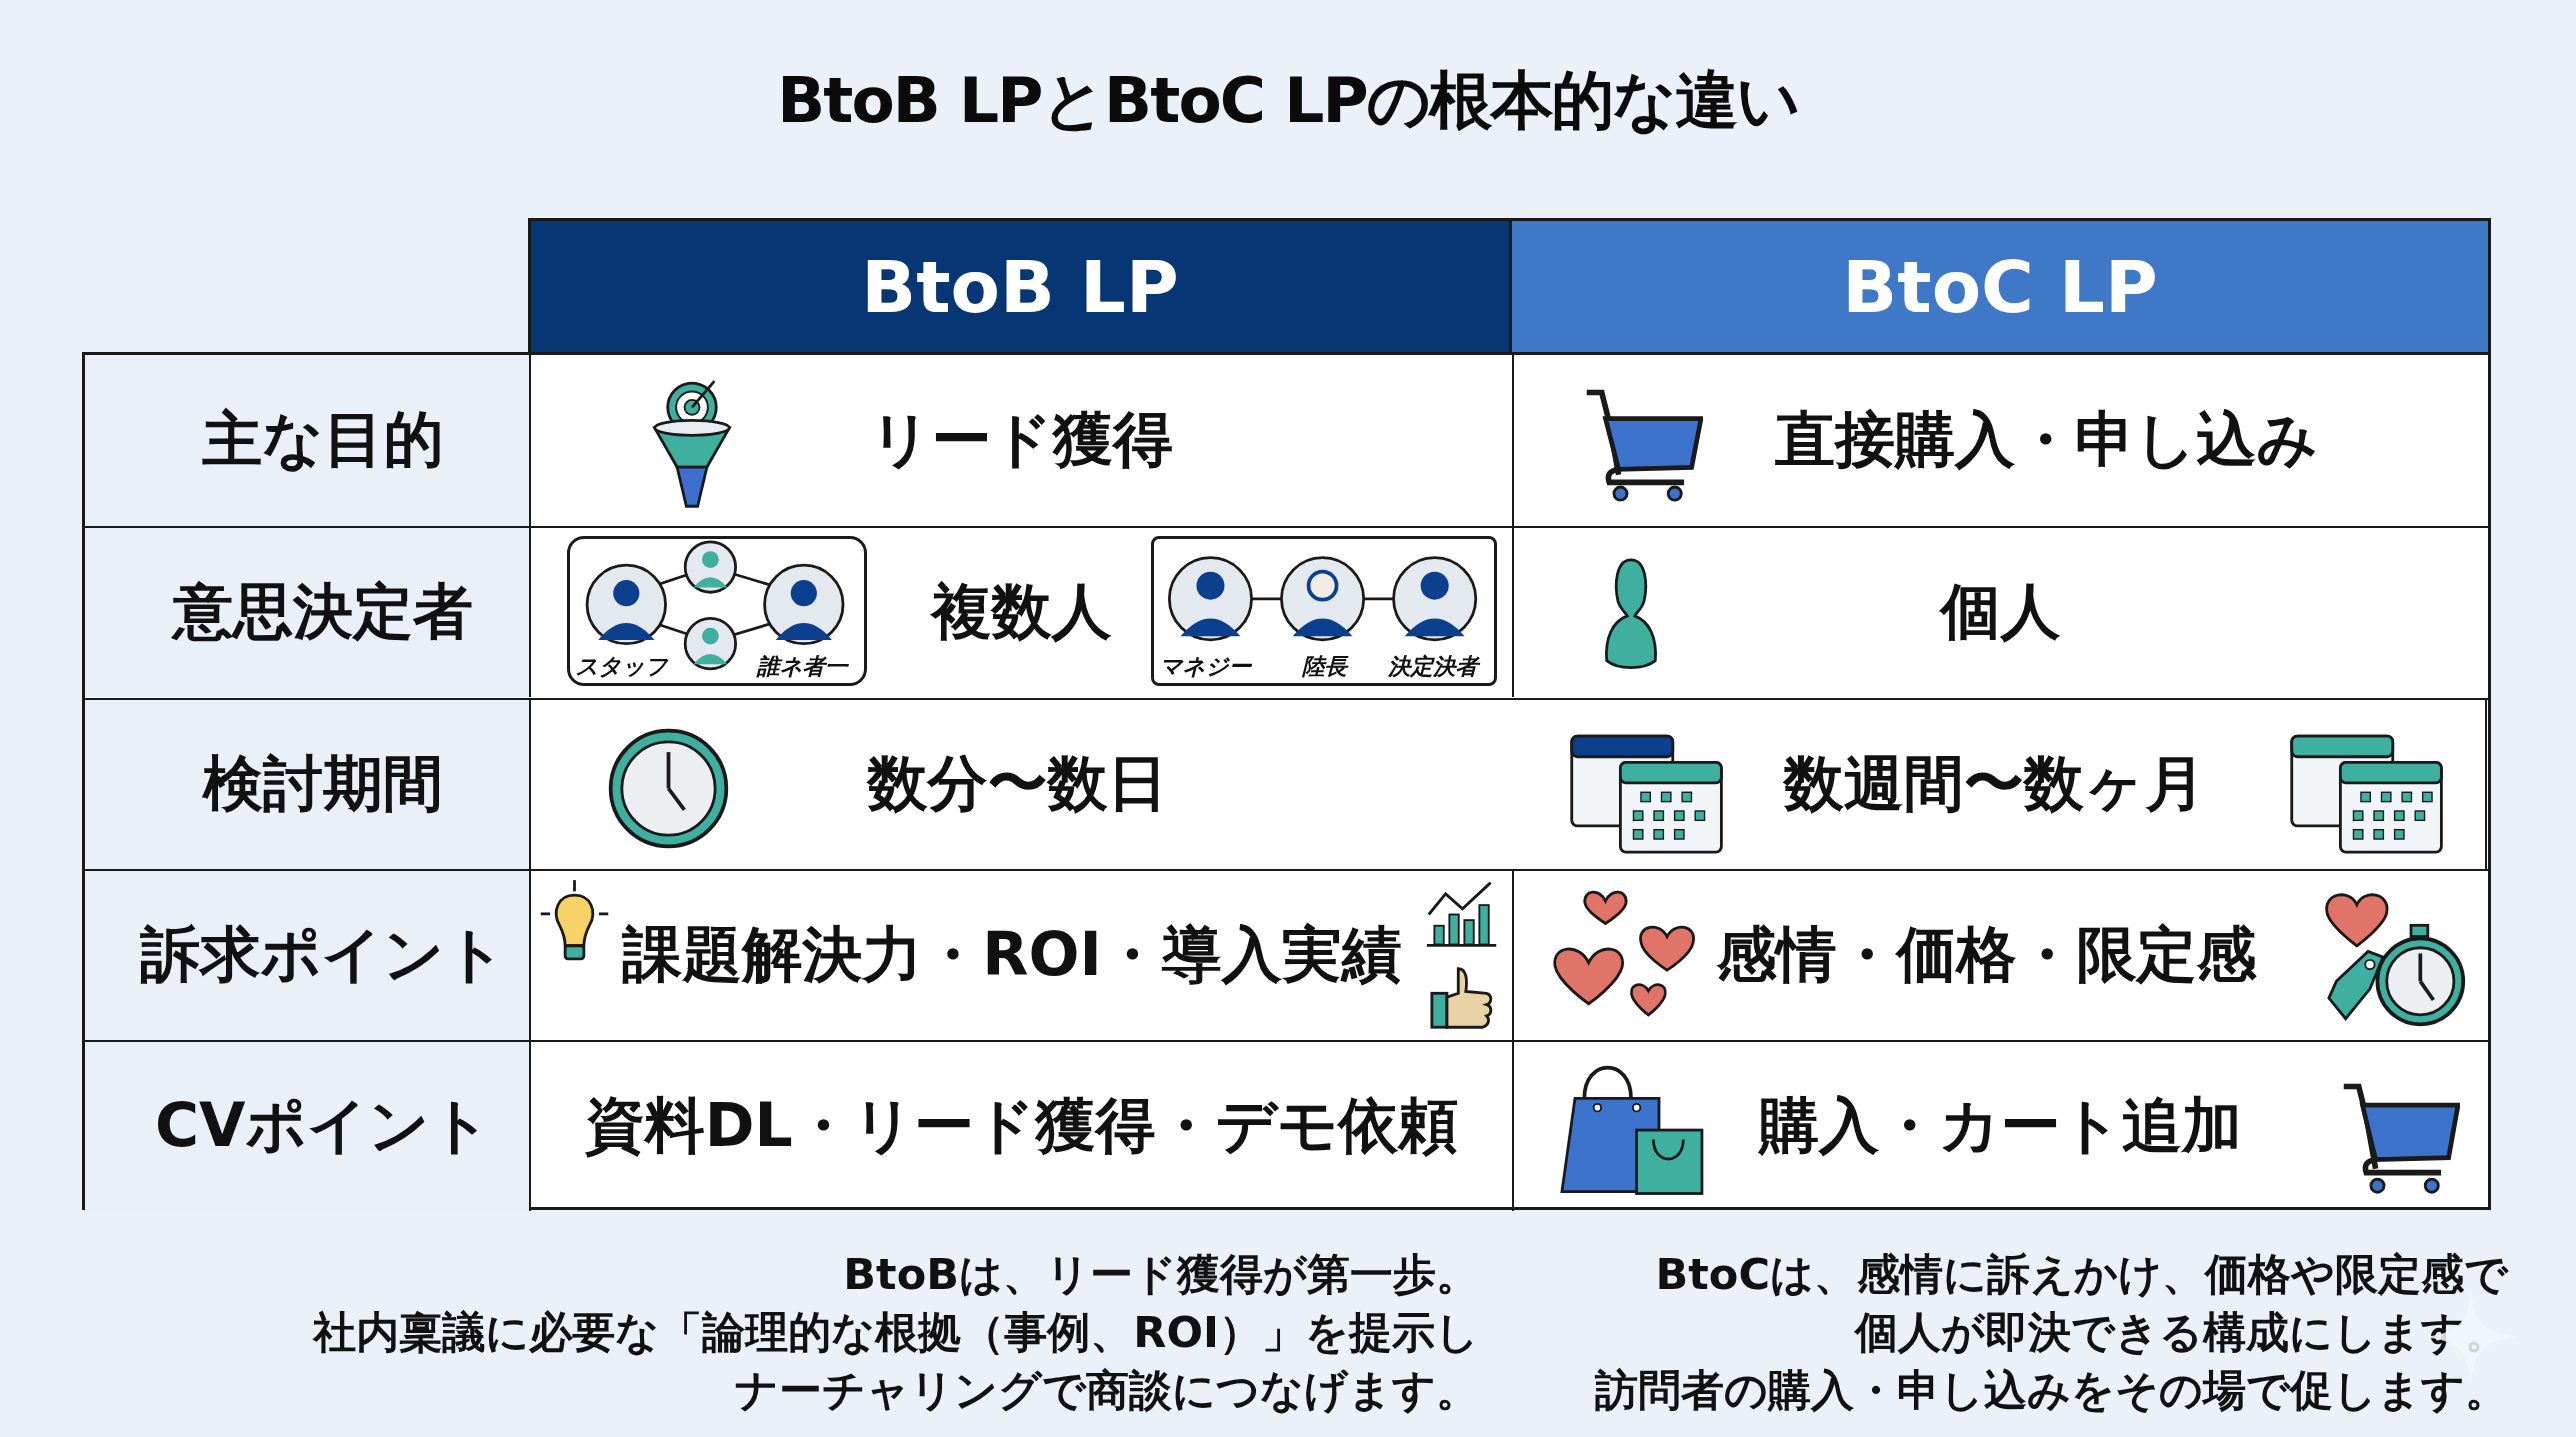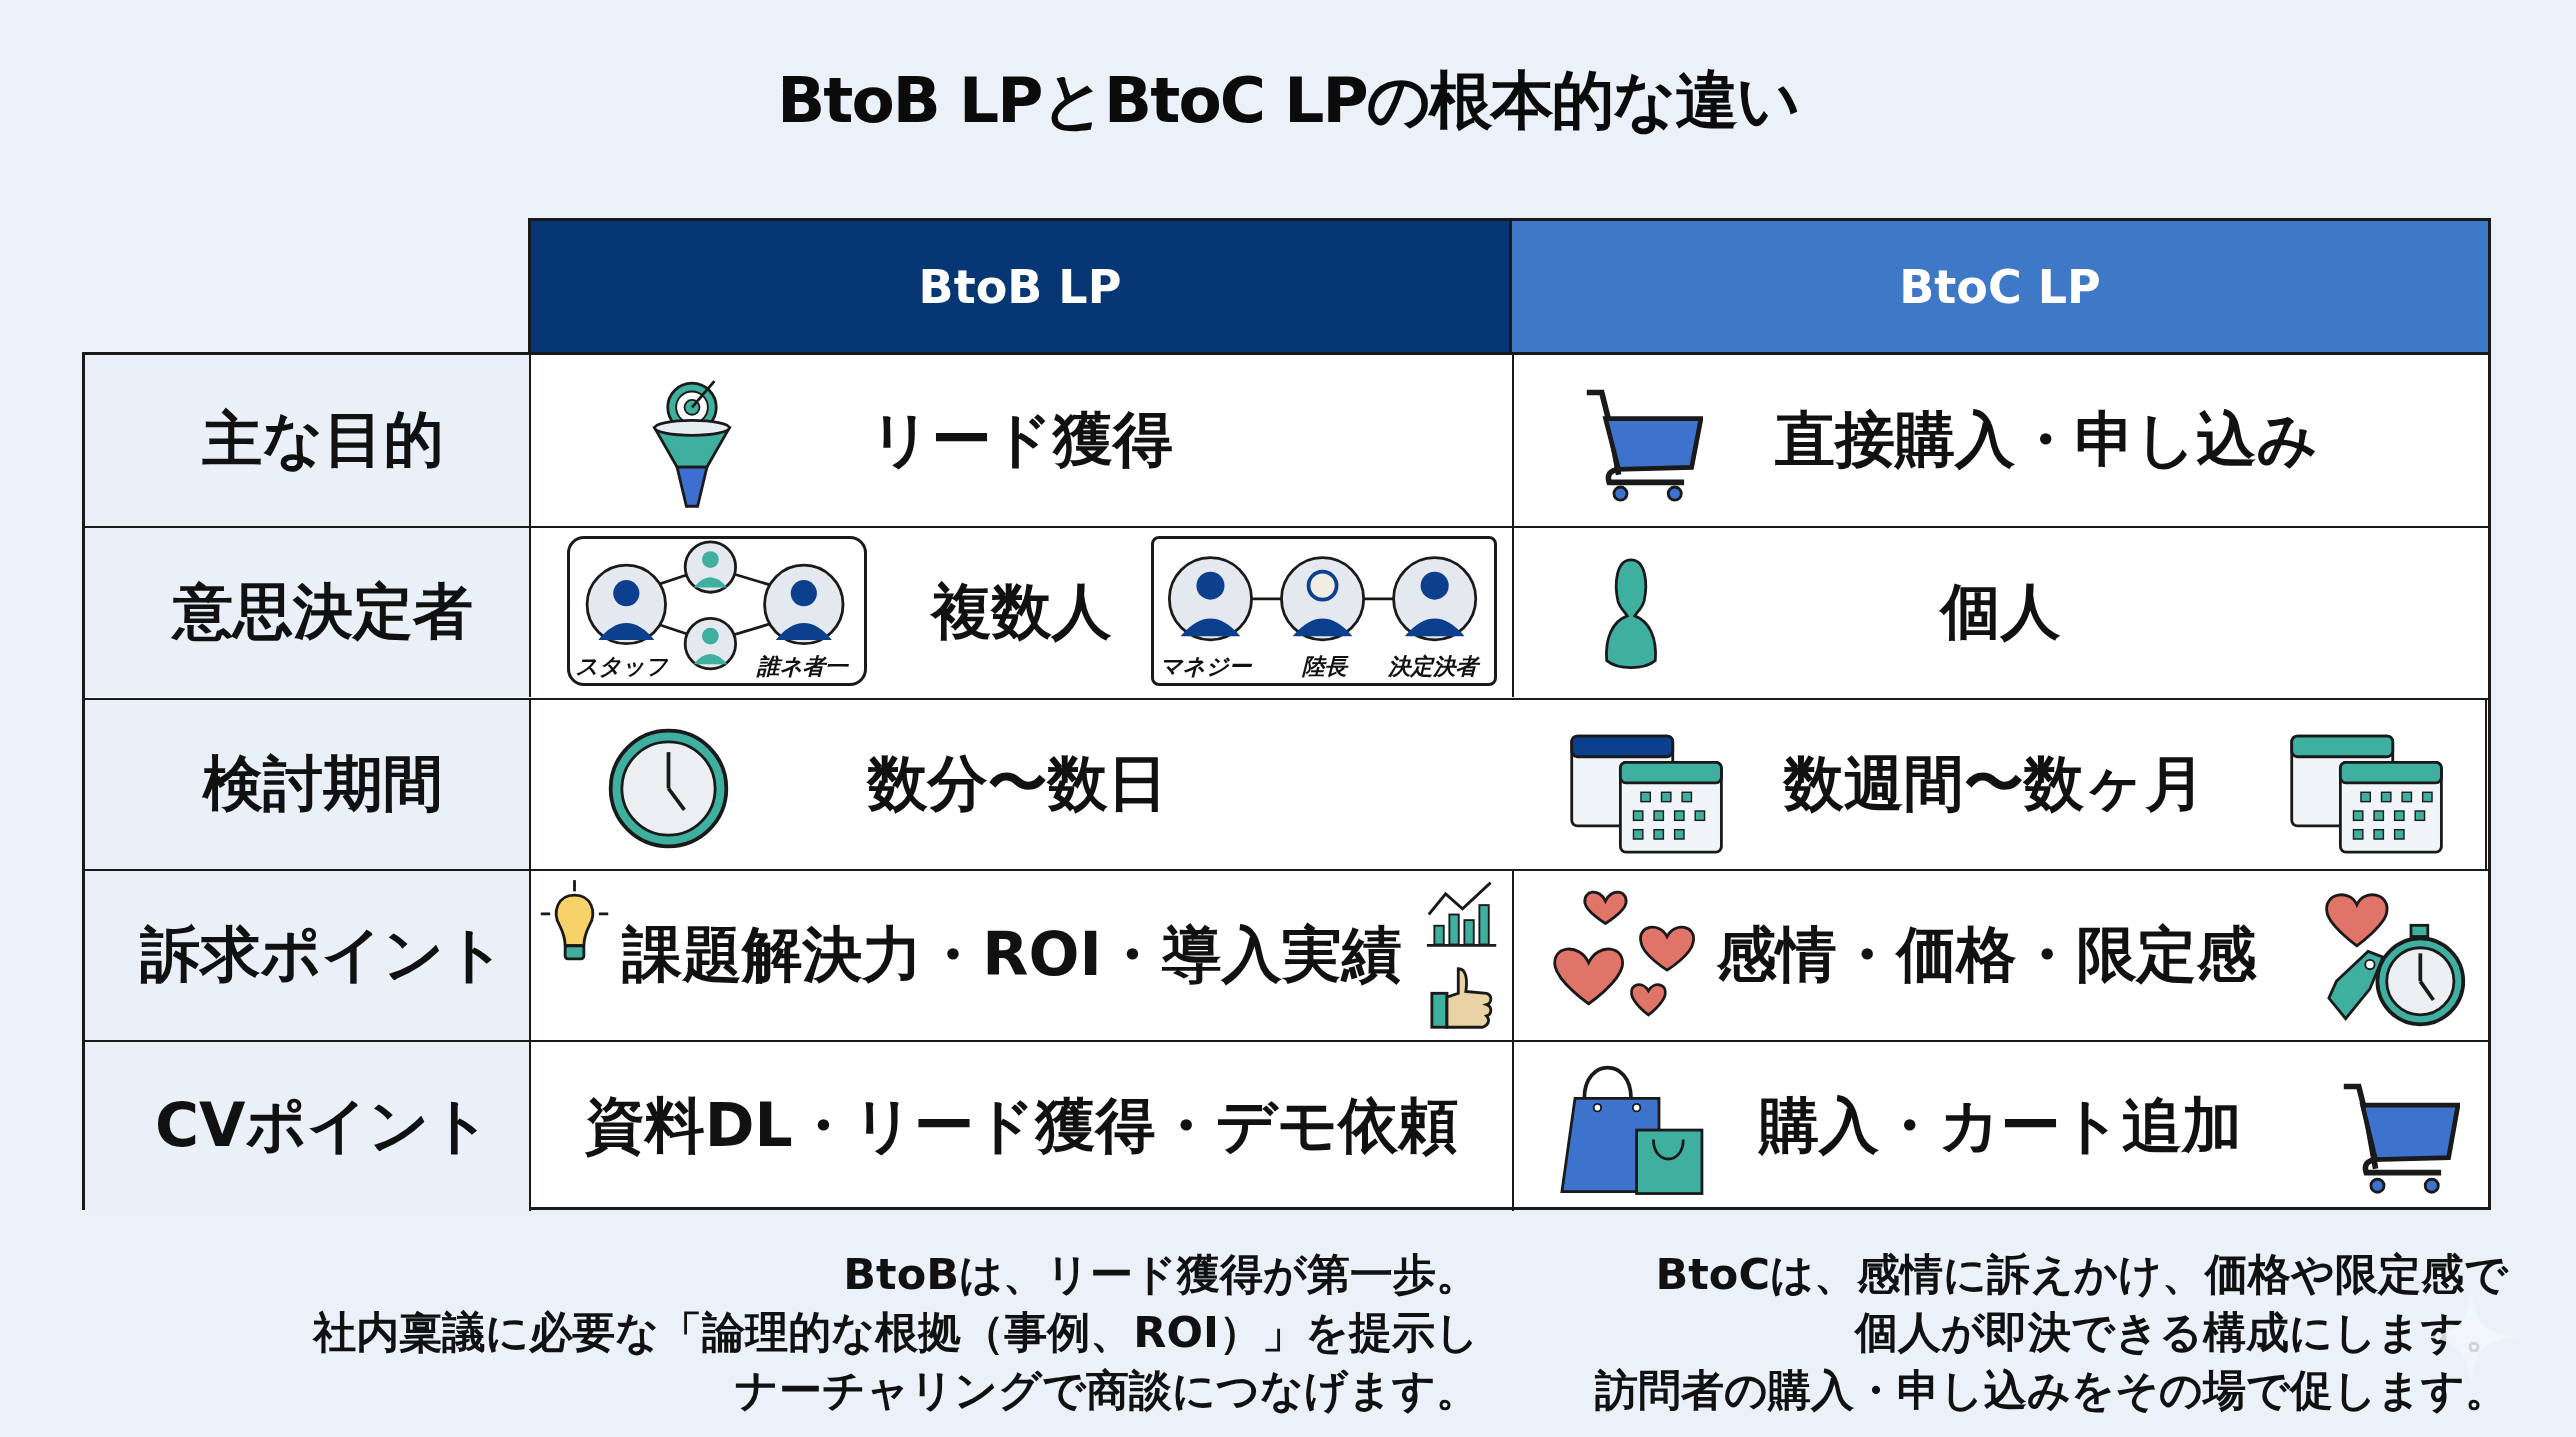--- a/index.html
+++ b/index.html
@@ -15,21 +15,21 @@
     text-align: center; font-size: 63px; font-weight: bold;
     letter-spacing: -1.9px; color: #0b0b0b;
   }
   .table {
     position: absolute; left: 82px; top: 218px;
     width: 2409px; height: 992px;
   }
   .hdr {
     position: absolute; top: 0; height: 135px;
     display: flex; align-items: center; justify-content: center;
-    color: #fff; font-size: 46px; font-weight: bold;
+    color: #fff; font-size: 72px; font-weight: bold;
     border: 3.7px solid #1a1a1a; border-bottom: none;
   }
   .hdr-b { left: 446px; width: 984px; background: #073674; }
   .hdr-c { left: 1429px; width: 980px; background: #4078c8; border-left: 1.9px solid #1a1a1a; }
   .grid {
     position: absolute; left: 0; top: 134px; width: 2409px; height: 858px;
     border: 3.7px solid #1a1a1a; background: #fff;
   }
   .row {
     position: absolute; left: 0; width: 100%; height: 171px;

